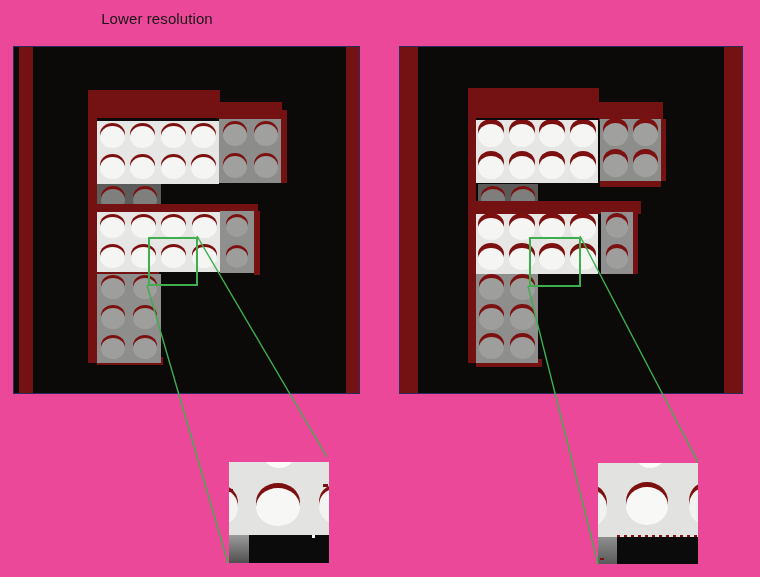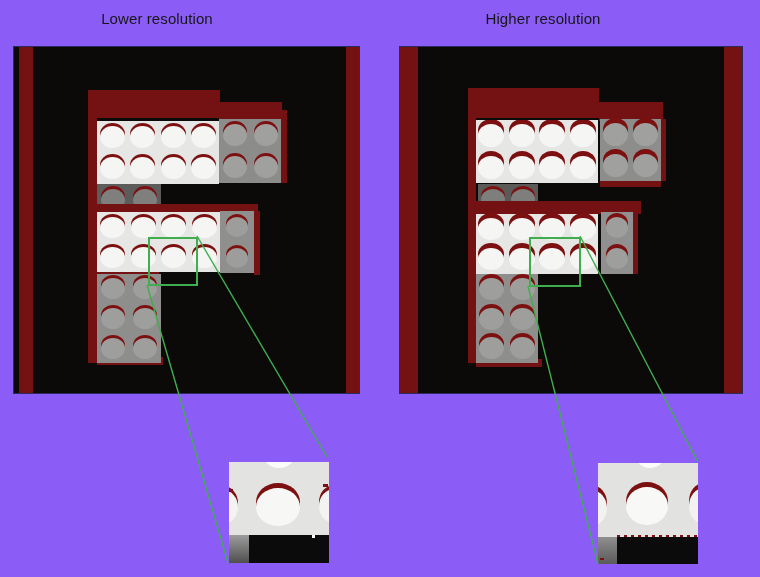--- a/index.html
+++ b/index.html
@@ -5,23 +5,22 @@
   html,body{margin:0;padding:0;background:#ffffff;}
   .page{position:relative;font-family:"Liberation Sans",sans-serif;overflow:hidden;}
   .title{position:absolute;text-align:center;font-size:15px;font-weight:500;color:#161616;letter-spacing:0.1px;}
   .rect{position:absolute;}
   .panel{position:absolute;box-sizing:border-box;overflow:hidden;border:1px solid #2b2b5e;}
   .lines-overlay{position:absolute;left:0;top:0;pointer-events:none;}
 </style>
 </head>
 <body>
 
-<div class="page" id="page" style="width: 760px; height: 577px; background: #8b5cf6;">
+<div class="page" id="page" style="width: 760px; height: 577px; background: #ec4899;">
   <div class="title" id="title-lower" style="left: 57px; top: 10px; width: 200px; color: rgb(22, 22, 22);">Lower resolution</div>
-  <div class="title" id="title-higher" style="left: 443px; top: 10px; width: 200px; color: rgb(22, 22, 22);">Higher resolution</div>
 <div class="panel" style="left: 13px; top: 46px; width: 347px; height: 348px; background: rgb(12, 9, 9); border-color: rgb(43, 43, 94);">
       <div class="rect" style="left: 5px; top: 0px; width: 14px; height: 346px; background: rgb(115, 17, 19);"></div>
       <div class="rect" style="left: 332px; top: 0px; width: 14px; height: 346px; background: rgb(115, 17, 19);"></div>
       <div class="rect" style="left: 74px; top: 43px; width: 132px; height: 28px; background: rgb(115, 17, 19);"></div>
       <div class="rect" style="left: 205px; top: 55px; width: 63px; height: 17px; background: rgb(115, 17, 19);"></div>
       <div class="rect" style="left: 74px; top: 43px; width: 9px; height: 273px; background: rgb(115, 17, 19);"></div>
       <div class="rect" style="left: 74px; top: 157px; width: 170px; height: 10px; background: rgb(115, 17, 19);"></div>
       <div class="rect" style="left: 267px; top: 63px; width: 6px; height: 73px; background: rgb(115, 17, 19);"></div>
       <div class="rect" style="left: 240px; top: 164px; width: 6px; height: 64px; background: rgb(115, 17, 19);"></div>
       <div class="rect" style="left: 83px; top: 310px; width: 66px; height: 8px; background: rgb(115, 17, 19);"></div>

